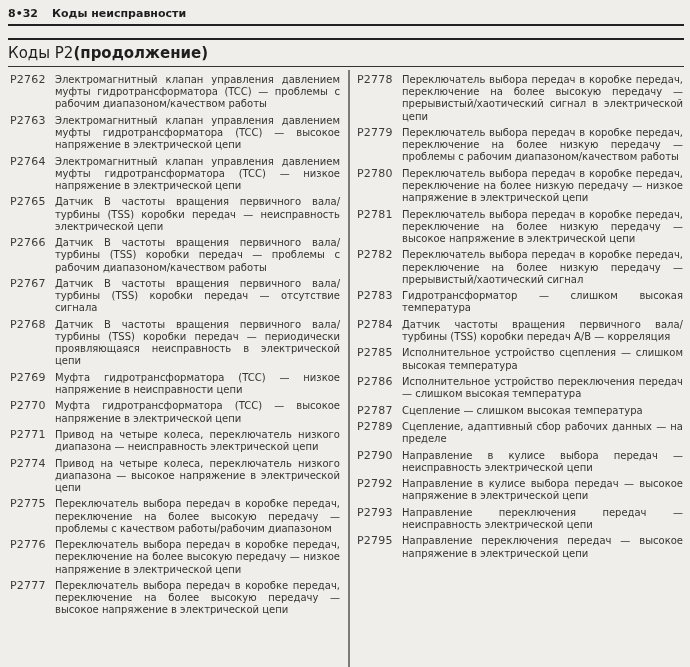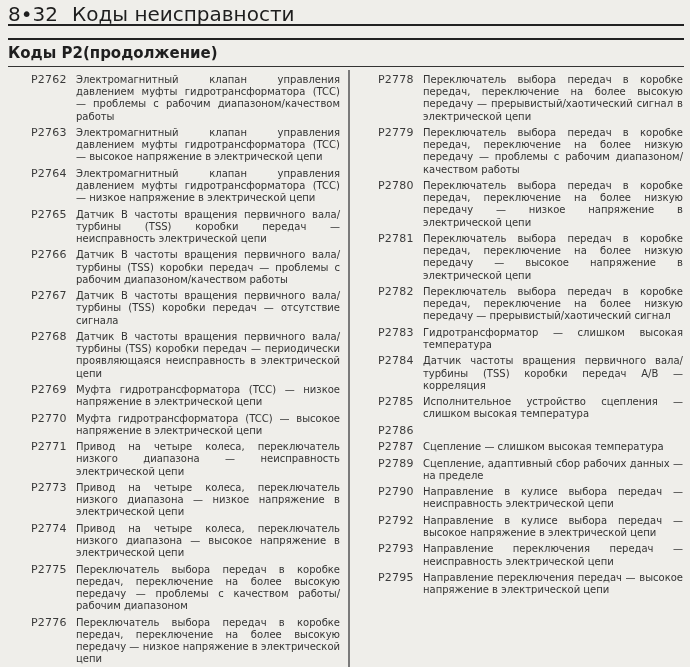--- a/index.html
+++ b/index.html
@@ -9,49 +9,48 @@
     color: #2a2a2a;
     font-family: "DejaVu Sans", sans-serif;
     position: relative;
   }
   .page-header {
     position: absolute; left: 8px; top: 2px; width: 676px; height: 22px;
     border-bottom: 2px solid #222;
     display: flex; align-items: flex-end;
   }
   .page-num, .page-title {
-    font-family: "DejaVu Sans", sans-serif; font-weight: normal; font-size: 20px;
+    font-family: "DejaVu Sans", sans-serif; font-weight: bold; font-size: 11px;
     color: #1e1e1e; line-height: 20px;
   }
   .page-num { margin-right: 14px; }
   .section-header {
     position: absolute; left: 8px; top: 38px; width: 676px; height: 26px;
     border-top: 2px solid #222; border-bottom: 1.5px solid #333;
     display: flex; align-items: center;
   }
   .section-title, .section-sub {
-    font-weight: bold; font-size: 15px; color: #1e1e1e;
+    font-weight: normal; font-size: 15px; color: #1e1e1e;
   }
   .section-sub { font-weight: bold; }
   .col {
     position: absolute; top: 74px; bottom: 0;
   }
   .col-left { left: 10px; width: 330px; }
   .col-right { left: 357px; width: 326px; }
   .divider {
     position: absolute; left: 348px; top: 70px; bottom: 0; width: 1.5px;
     background: #7a7a7a;
   }
   .entry {
     display: flex; margin-bottom: 4.2px;
   }
   .code {
     width: 45px; flex: none; font-size: 11px; line-height: 12.2px; color: #3a3a3a;
     letter-spacing: 0.2px;
-    margin-left: 21px;
   }
   .desc {
     flex: 1; font-size: 10px; line-height: 12.2px; color: #333;
     text-align: justify; hyphens: manual;
   }
 </style>
 </head>
 <body>
 
 <div class="page-header">
@@ -88,33 +87,29 @@
     <div class="entry">
       <span class="code">P2767</span>
       <span class="desc">Датчик B частоты вращения первичного вала/турбины (TSS) коробки передач — отсутствие сигнала</span>
     </div>
     <div class="entry">
       <span class="code">P2768</span>
       <span class="desc">Датчик B частоты вращения первичного вала/турбины (TSS) коробки передач — периодически проявляющаяся неисправность в электрической цепи</span>
     </div>
     <div class="entry">
       <span class="code">P2769</span>
-      <span class="desc">Муфта гидротрансформатора (TCC) — низкое напряжение в электрической цепи</span>
+      <span class="desc">Муфта гидротрансформатора (TCC) — низкое напряжение в неисправности цепи</span>
     </div>
     <div class="entry">
       <span class="code">P2770</span>
       <span class="desc">Муфта гидротрансформатора (TCC) — высокое напряжение в электрической цепи</span>
     </div>
     <div class="entry">
       <span class="code">P2771</span>
       <span class="desc">Привод на четыре колеса, переключатель низкого диапазона — неисправность электрической цепи</span>
-    </div>
-    <div class="entry">
-      <span class="code">P2773</span>
-      <span class="desc">Привод на четыре колеса, переключатель низкого диапазона — низкое напряжение в электрической цепи</span>
     </div>
     <div class="entry">
       <span class="code">P2774</span>
       <span class="desc">Привод на четыре колеса, переключатель низкого диапазона — высокое напряжение в электрической цепи</span>
     </div>
     <div class="entry">
       <span class="code">P2775</span>
       <span class="desc">Переключатель выбора передач в коробке передач, переключение на более высокую передачу — проблемы с качеством работы/рабочим диапазоном</span>
     </div>
     <div class="entry">
@@ -155,20 +150,21 @@
     <div class="entry">
       <span class="code">P2784</span>
       <span class="desc">Датчик частоты вращения первичного вала/турбины (TSS) коробки передач A/B — корреляция</span>
     </div>
     <div class="entry">
       <span class="code">P2785</span>
       <span class="desc">Исполнительное устройство сцепления — слишком высокая температура</span>
     </div>
     <div class="entry">
       <span class="code">P2786</span>
+      <span class="desc">Исполнительное устройство переключения передач — слишком высокая температура</span>
     </div>
     <div class="entry">
       <span class="code">P2787</span>
       <span class="desc">Сцепление — слишком высокая температура</span>
     </div>
     <div class="entry">
       <span class="code">P2789</span>
       <span class="desc">Сцепление, адаптивный сбор рабочих данных — на пределе</span>
     </div>
     <div class="entry">

